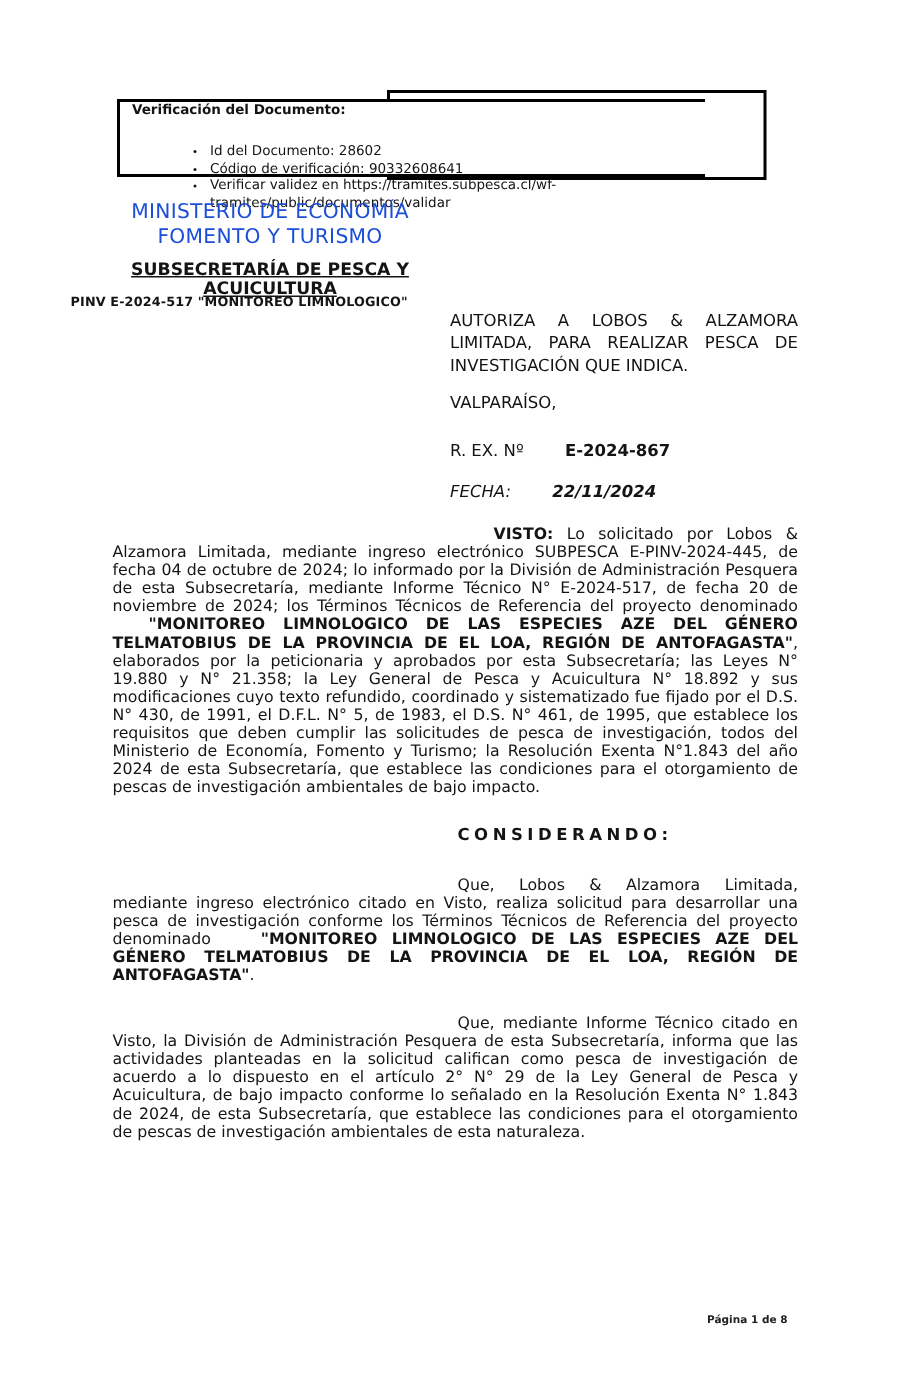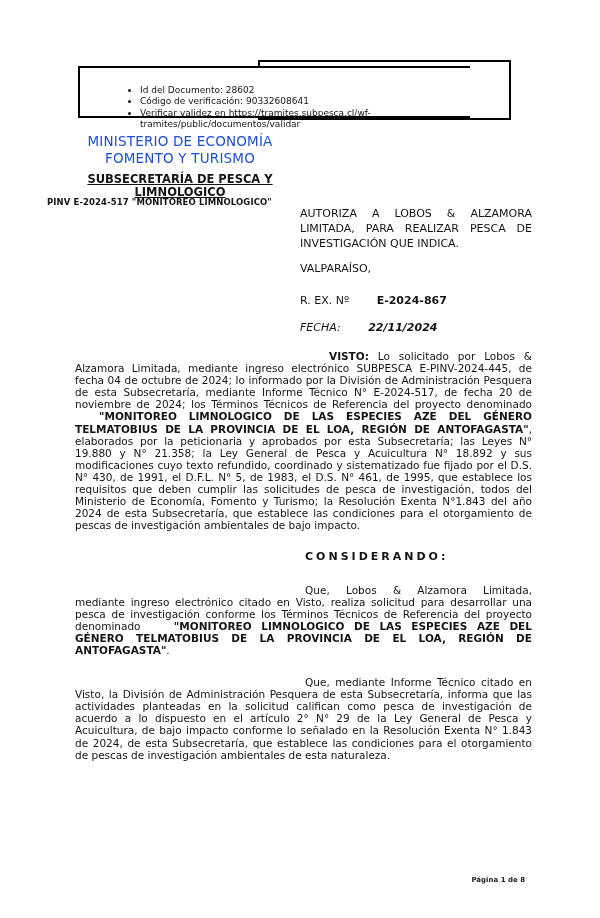--- a/index.html
+++ b/index.html
@@ -46,32 +46,33 @@
 </style>
 </head>
 <body>
 
 <div class="page">
 
   <div class="verify-wrap">
     <div class="verify-rect-b"></div>
     <div class="verify-rect-a"></div>
     <div class="verify-text">
+      <div class="verify-title">Verificación del Documento:</div>
       <ul class="verify-list">
         <li>Id del Documento: 28602</li>
         <li>Código de verificación: 90332608641</li>
         <li>Verificar validez en https://tramites.subpesca.cl/wf-tramites/public/documentos/validar</li>
       </ul>
     </div>
   </div>
 
   <div class="letterhead">
     <div class="ministry">MINISTERIO DE ECONOMÍA</div>
     <div class="ministry">FOMENTO Y TURISMO</div>
-    <span class="subsec">SUBSECRETARÍA DE PESCA Y LIMNOLOGICO</span>
+    <span class="subsec">SUBSECRETARÍA DE PESCA Y ACUICULTURA</span>
   </div>
   <div class="project-ref">PINV E-2024-517 "MONITOREO LIMNOLOGICO"</div>
 
   <div class="subject">AUTORIZA A LOBOS &amp; ALZAMORA LIMITADA, PARA REALIZAR PESCA DE INVESTIGACIÓN QUE INDICA.</div>
   <div class="city">VALPARAÍSO,</div>
   <div class="resline"><span>R. EX. Nº </span><span class="b">E-2024-867</span></div>
   <div class="dateline"><span>FECHA: </span><span class="b">22/11/2024</span></div>
 
   <div class="body-text">
     <p><span class="b">VISTO:</span><span> Lo solicitado por Lobos &amp; Alzamora Limitada, mediante ingreso electrónico SUBPESCA E-PINV-2024-445, de fecha 04 de octubre de 2024; lo informado por la División de Administración Pesquera de esta Subsecretaría, mediante Informe Técnico N° E-2024-517, de fecha 20 de noviembre de 2024; los Términos Técnicos de Referencia del proyecto denominado </span><span class="b">"MONITOREO LIMNOLOGICO DE LAS ESPECIES AZE DEL GÉNERO TELMATOBIUS DE LA PROVINCIA DE EL LOA, REGIÓN DE ANTOFAGASTA"</span><span>, elaborados por la peticionaria y aprobados por esta Subsecretaría; las Leyes N° 19.880 y N° 21.358; la Ley General de Pesca y Acuicultura N° 18.892 y sus modificaciones cuyo texto refundido, coordinado y sistematizado fue fijado por el D.S. N° 430, de 1991, el D.F.L. N° 5, de 1983, el D.S. N° 461, de 1995, que establece los requisitos que deben cumplir las solicitudes de pesca de investigación, todos del Ministerio de Economía, Fomento y Turismo; la Resolución Exenta N°1.843 del año 2024 de esta Subsecretaría, que establece las condiciones para el otorgamiento de pescas de investigación ambientales de bajo impacto.</span></p>

